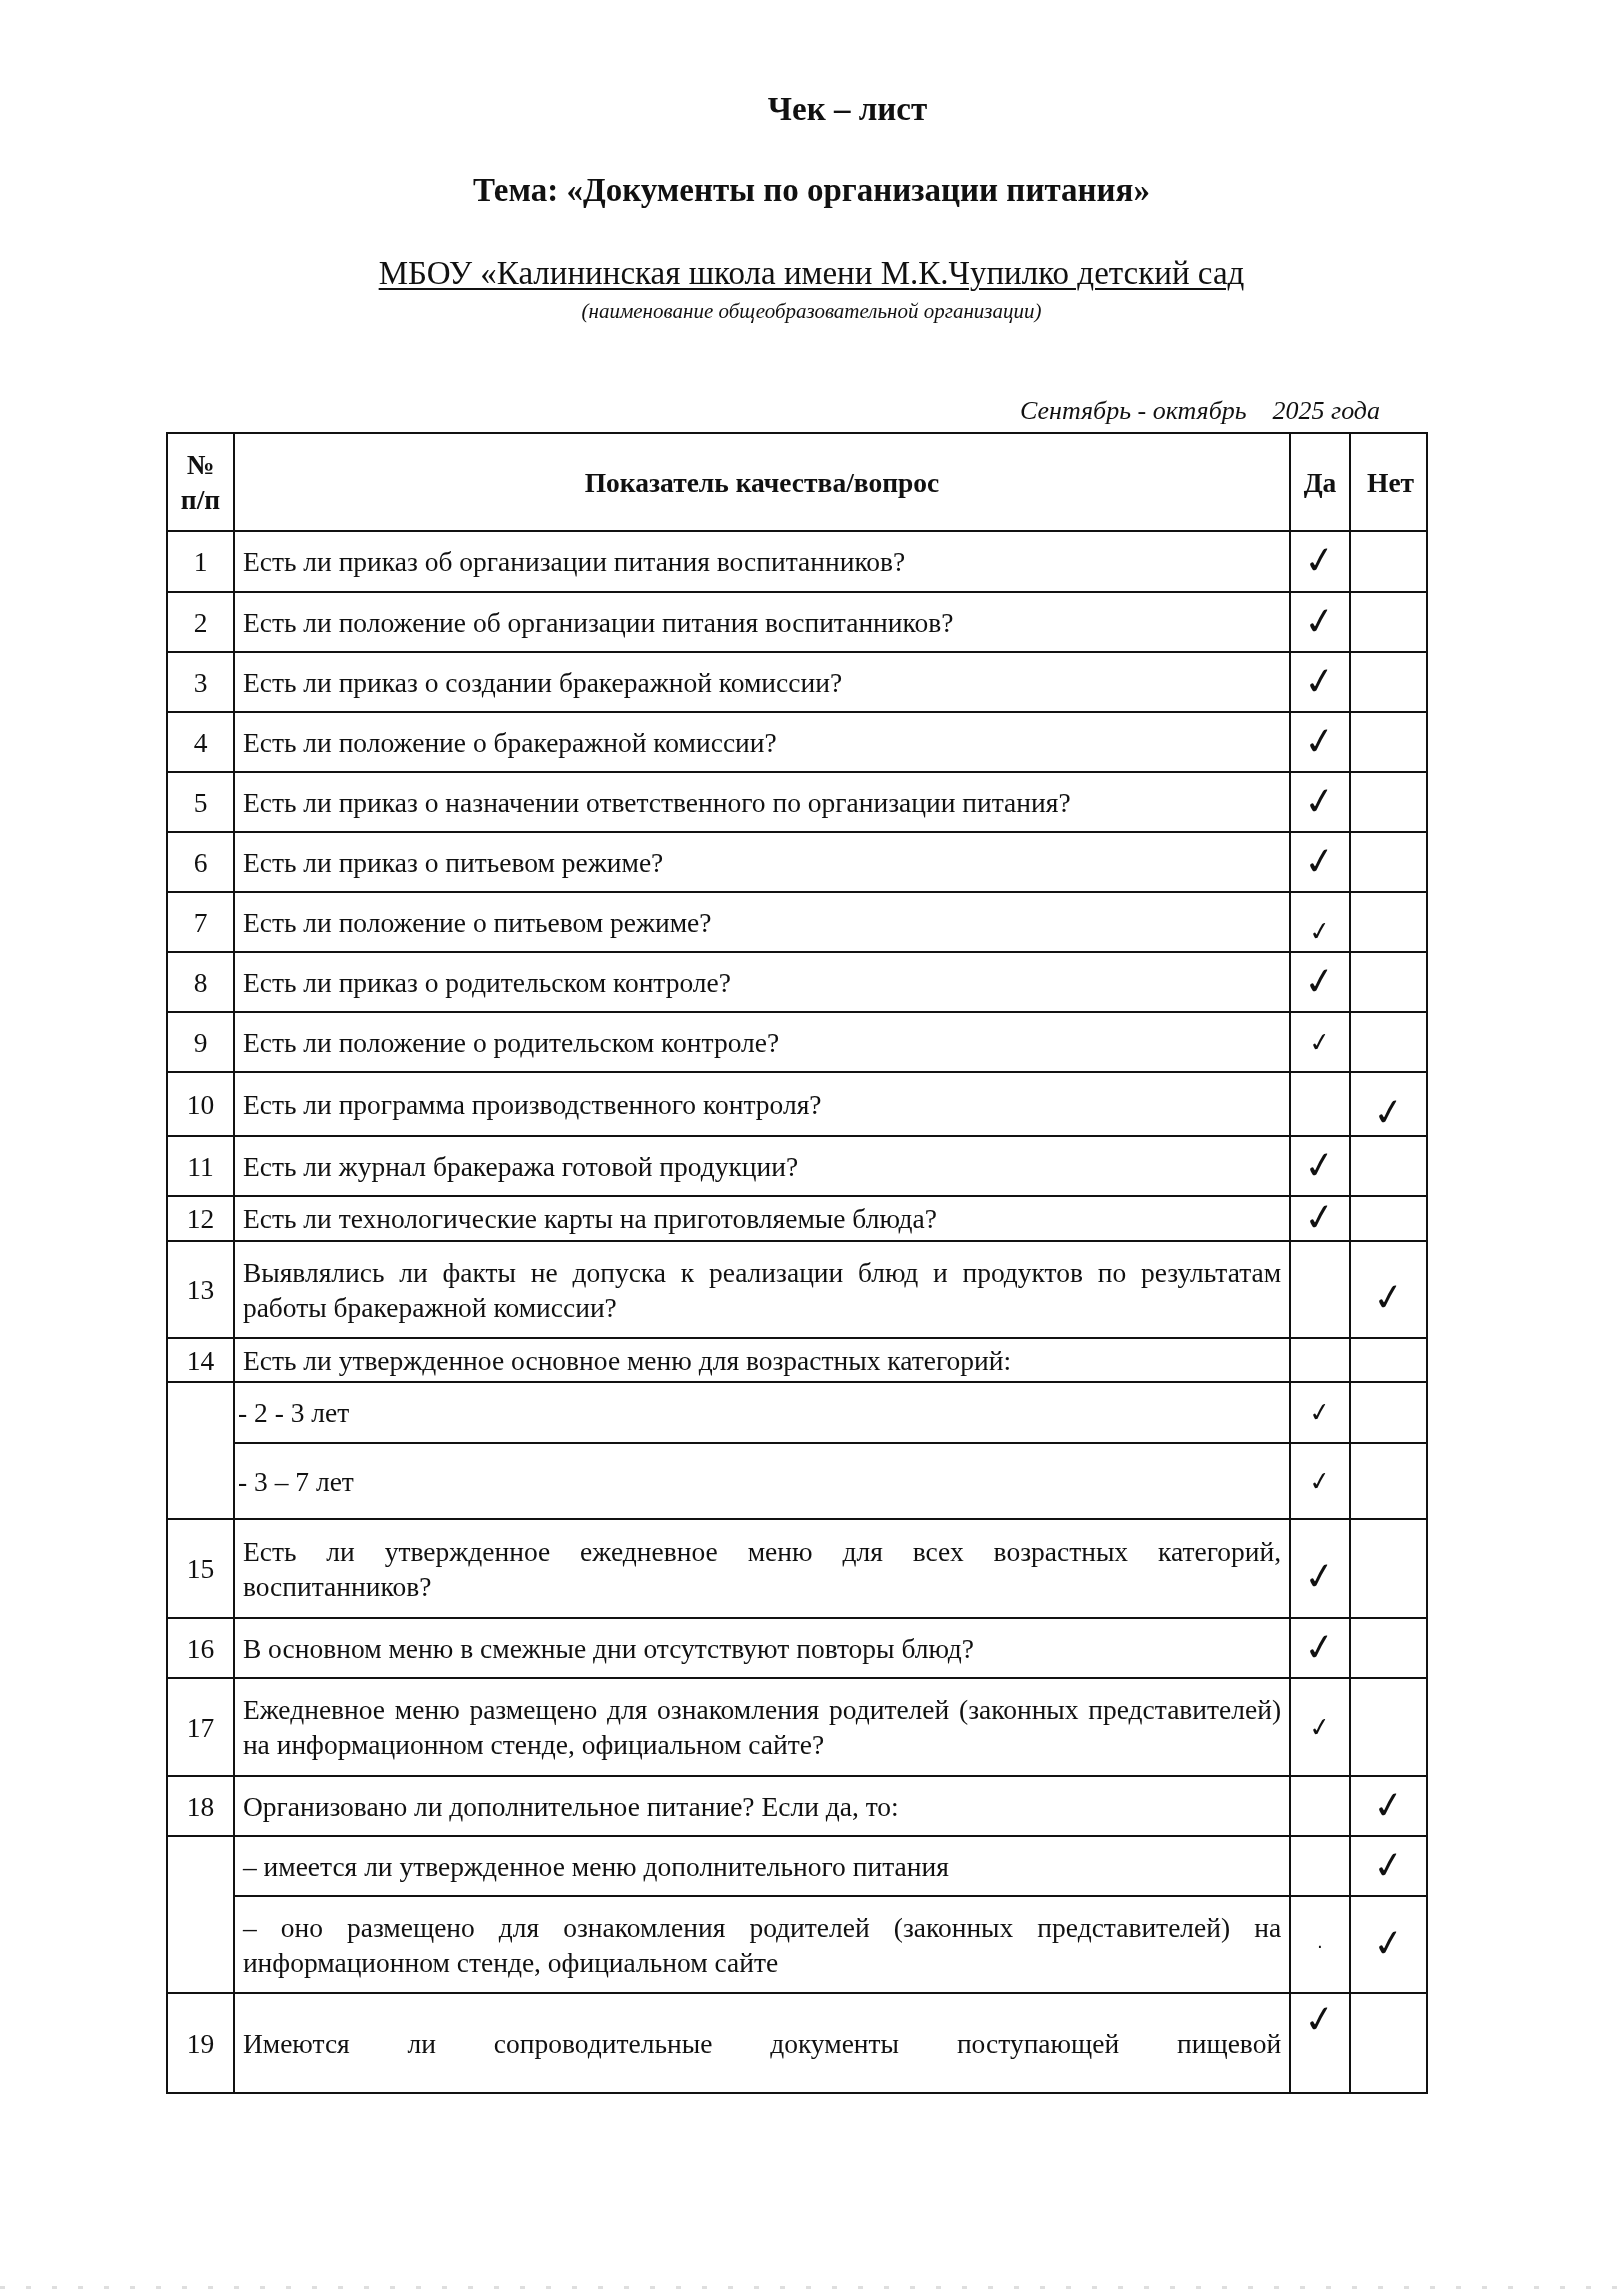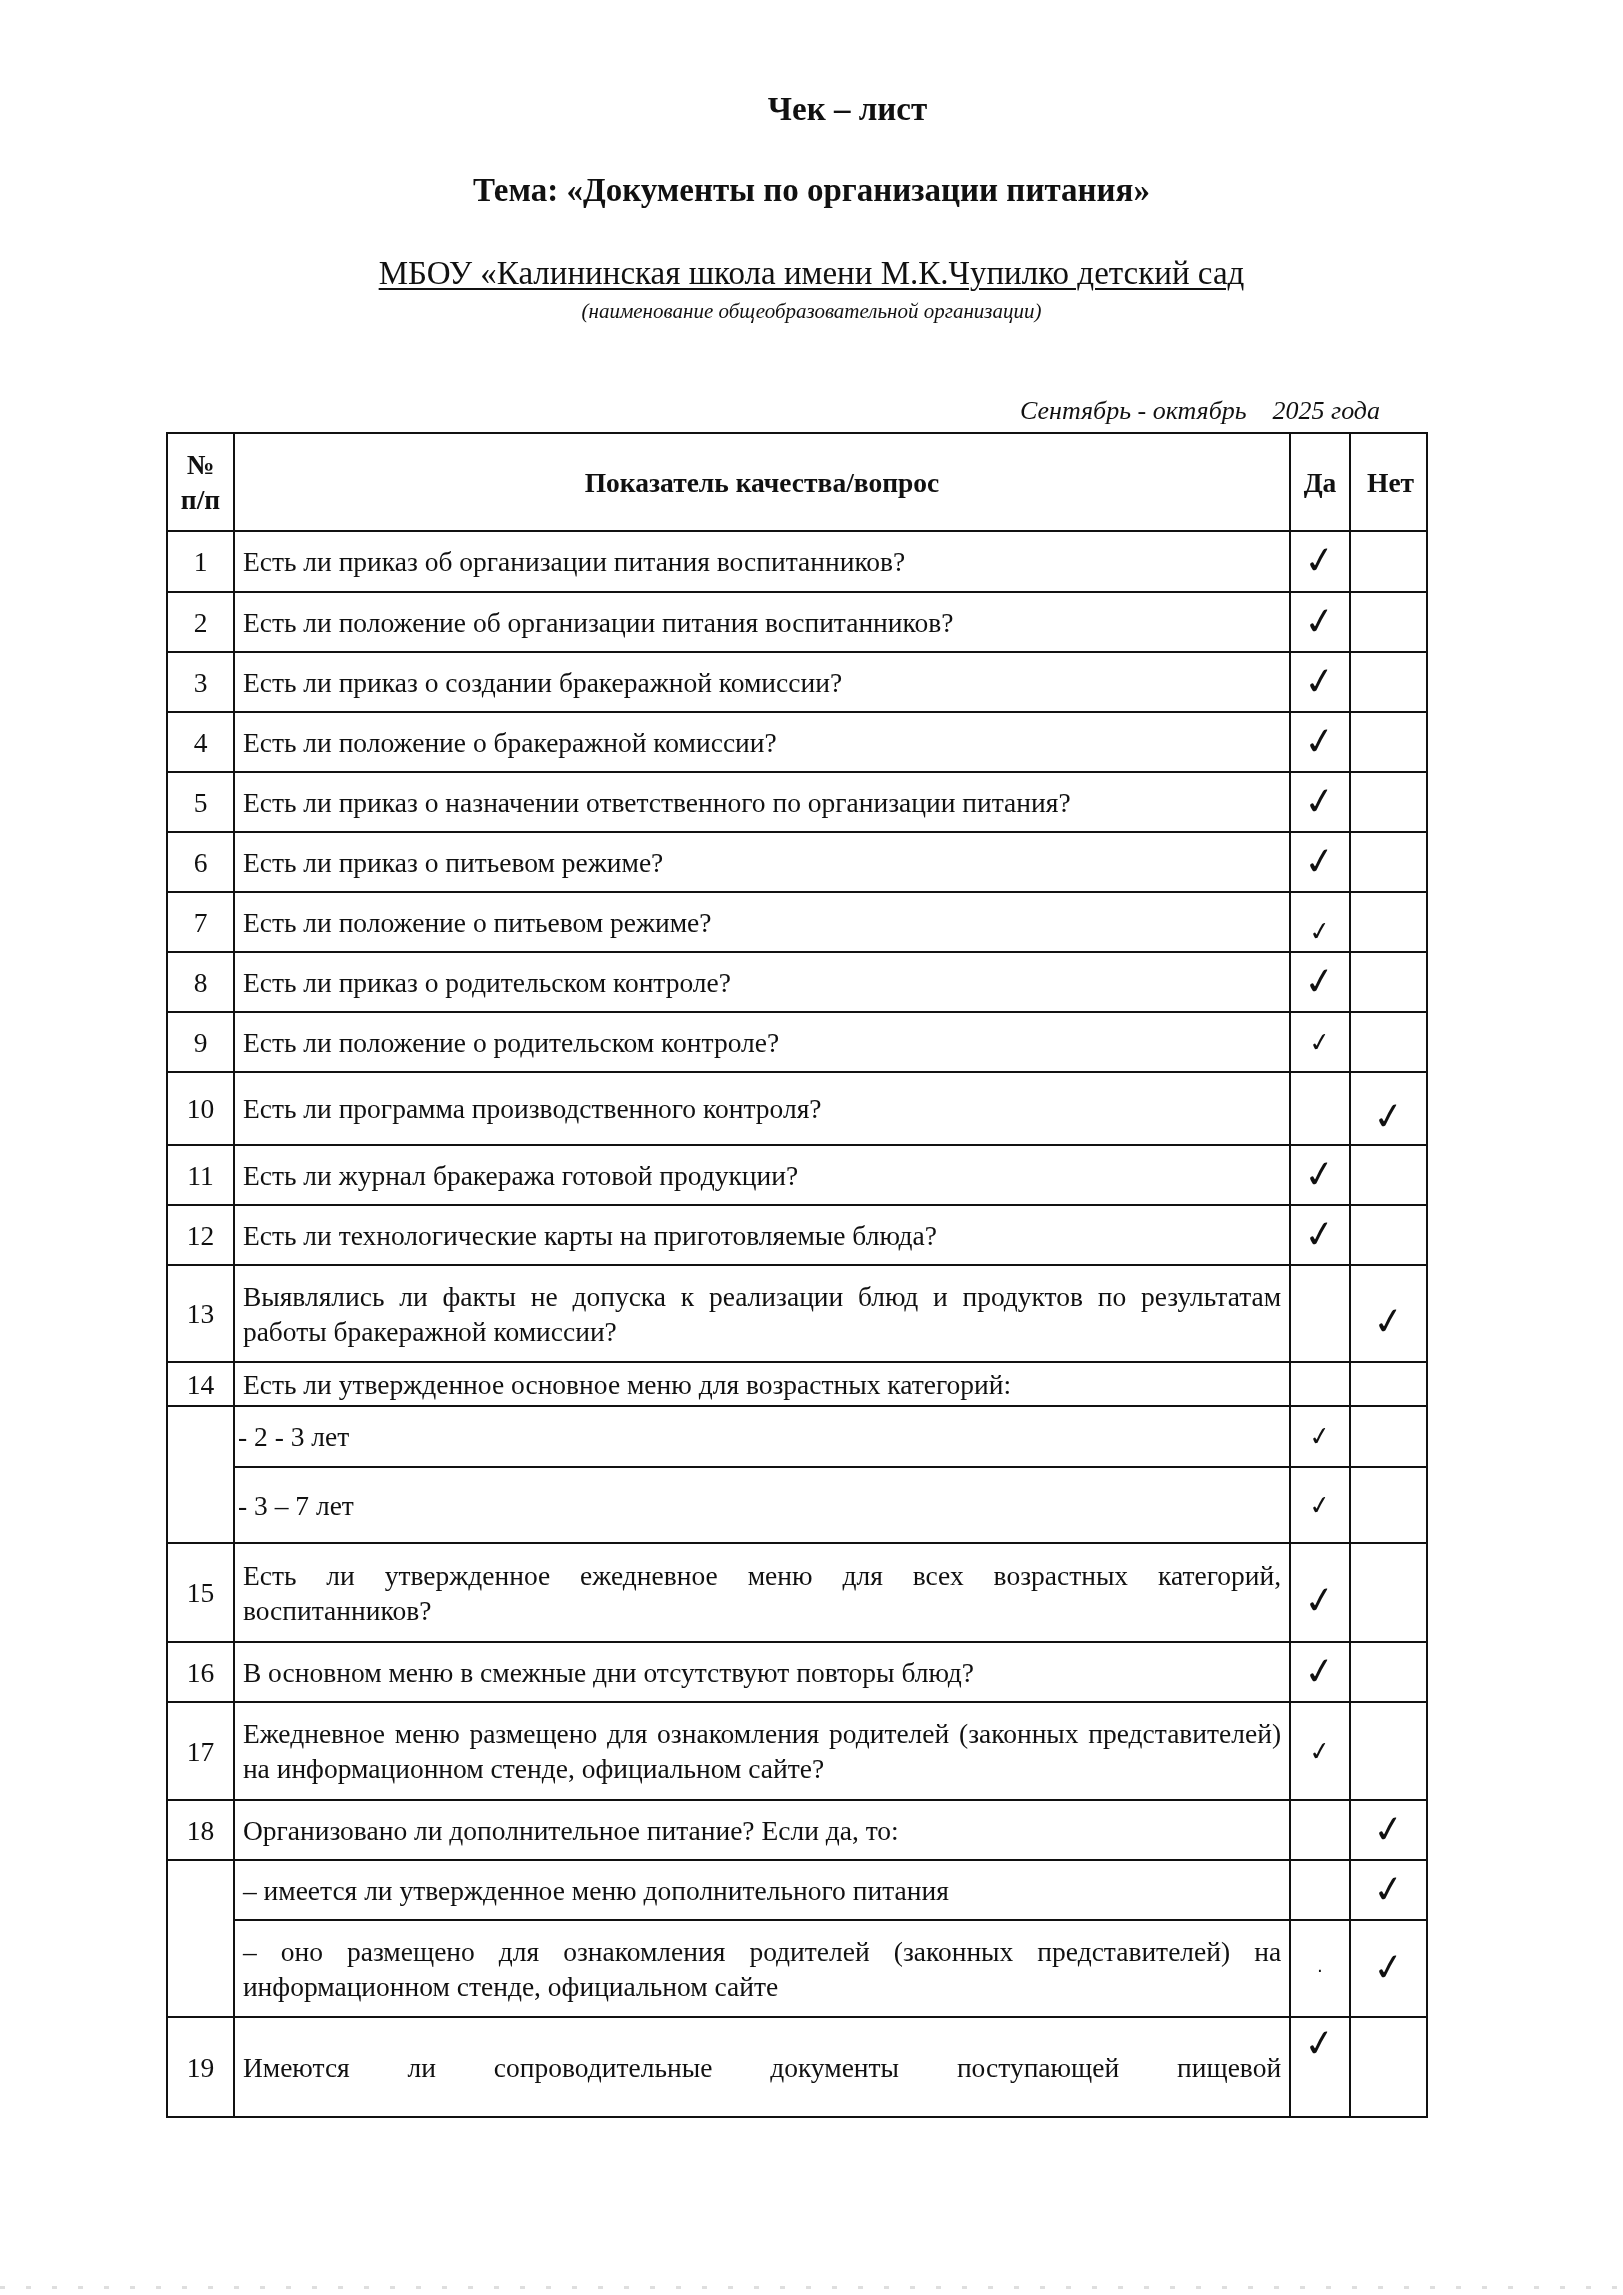--- a/index.html
+++ b/index.html
@@ -133,33 +133,33 @@
       <td class="q">Есть ли приказ о родительском контроле?</td>
       <td class="mark"><span class="check">✓</span></td>
       <td class="mark"><span class="check"></span></td>
     </tr>
     <tr style="height:60px">
       <td class="num">9</td>
       <td class="q">Есть ли положение о родительском контроле?</td>
       <td class="mark"><span class="check small">✓</span></td>
       <td class="mark"><span class="check"></span></td>
     </tr>
-    <tr style="height:73px">
+    <tr style="height:64px">
       <td class="num">10</td>
       <td class="q">Есть ли программа производственного контроля?</td>
       <td class="mark"><span class="check"></span></td>
       <td class="mark"><span class="check low">✓</span></td>
     </tr>
     <tr style="height:60px">
       <td class="num">11</td>
       <td class="q">Есть ли журнал бракеража готовой продукции?</td>
       <td class="mark"><span class="check">✓</span></td>
       <td class="mark"><span class="check"></span></td>
     </tr>
-    <tr style="height:60px">
+    <tr style="height:45px">
       <td class="num">12</td>
       <td class="q">Есть ли технологические карты на приготовляемые блюда?</td>
       <td class="mark"><span class="check">✓</span></td>
       <td class="mark"><span class="check"></span></td>
     </tr>
     <tr style="height:97px">
       <td class="num">13</td>
       <td class="q">Выявлялись ли факты не допуска к реализации блюд и продуктов по результатам работы бракеражной комиссии?</td>
       <td class="mark"><span class="check"></span></td>
       <td class="mark"><span class="check low">✓</span></td>

